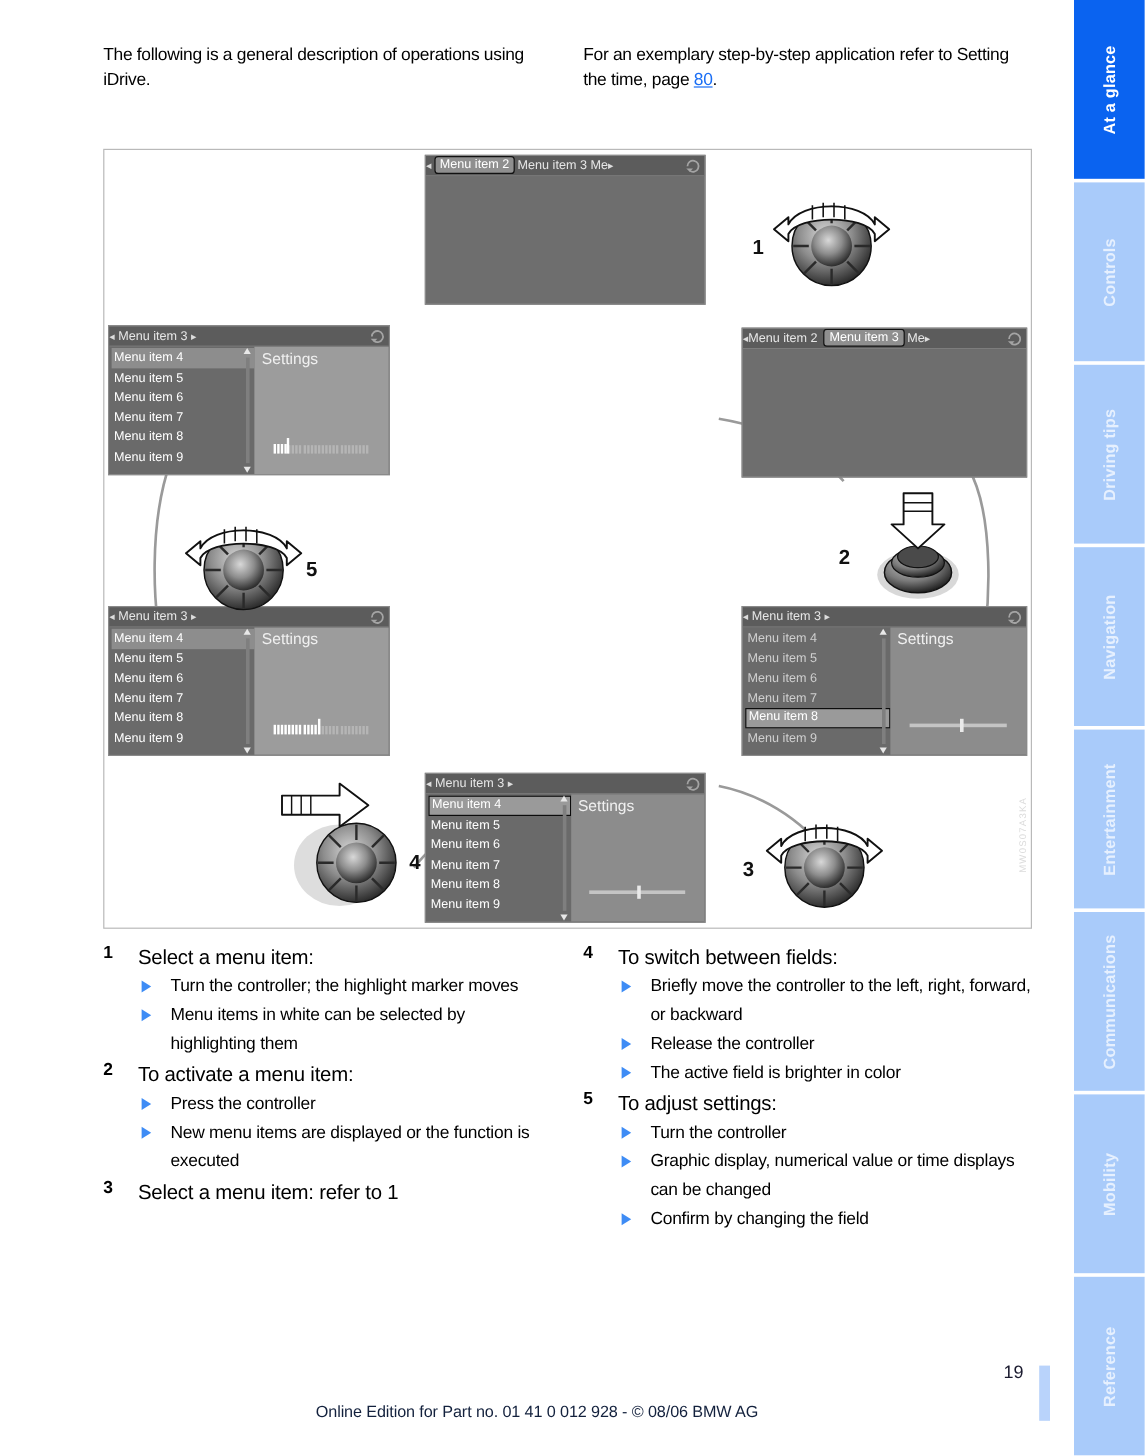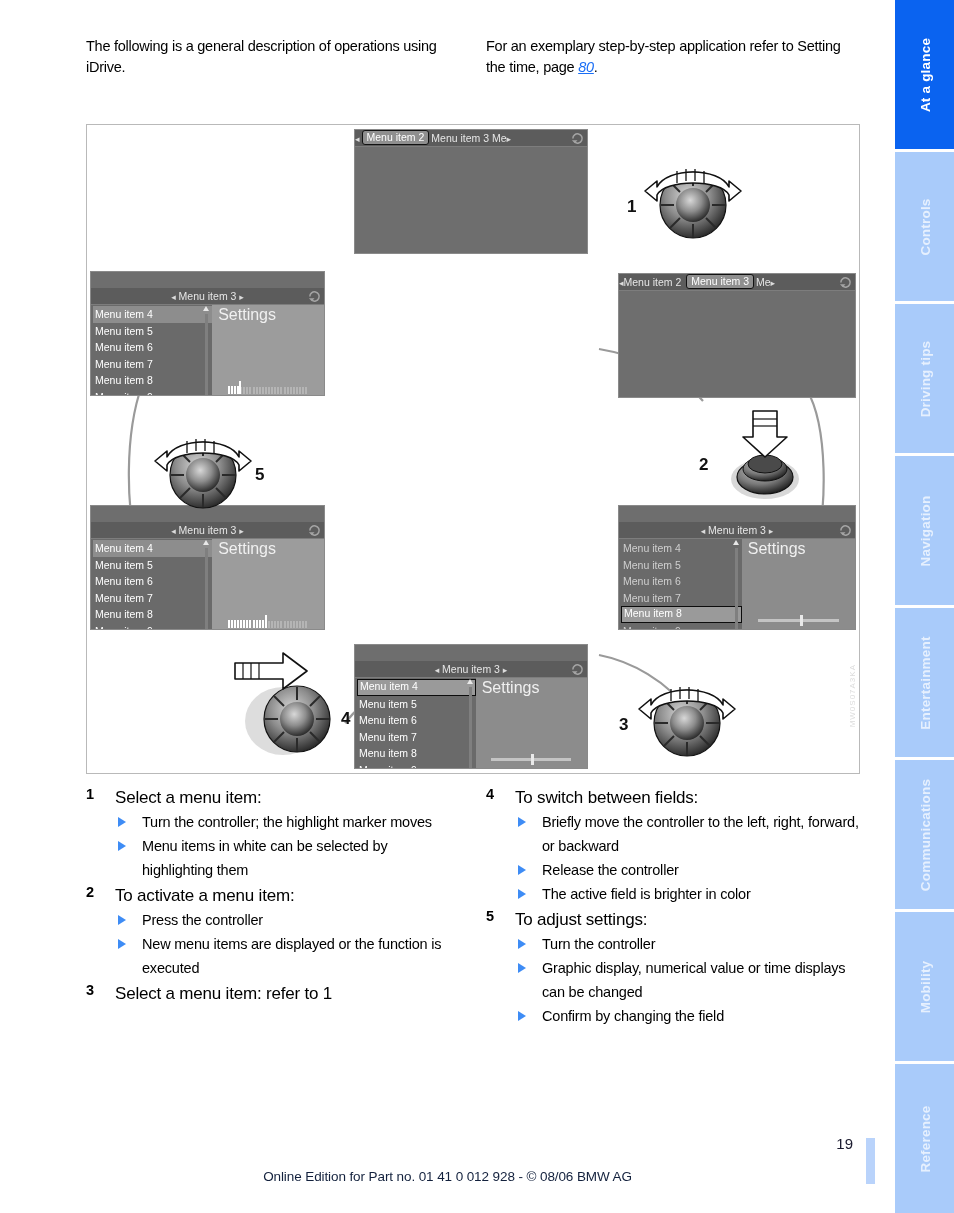--- a/index.html
+++ b/index.html
@@ -31,21 +31,21 @@
     margin: 0 0 2px 0;
     letter-spacing: -0.2px;
   }
   .body-text {
     color: #000;
     font-size: 14.5px;
     line-height: 21px;
     margin: 0;
     letter-spacing: -0.25px;
   }
-  .pagelink { color: #1a6ef5; font-style: italic; }
+  .pagelink { color: #1a6ef5; }
 
   
   #figure {
     position: absolute;
     left: 86px; top: 124px;
     width: 772px; height: 648px;
     border: 1px solid #b9b9b9;
     background: #ffffff;
     overflow: hidden;
   }
@@ -76,21 +76,21 @@
     position: relative;
     height: 17px;
     background: #5c5c5c;
     border-bottom: 1px solid #7d7d7d;
     color: #e6e6e6;
     font-size: 10.5px;
     line-height: 17px;
     white-space: nowrap;
     box-sizing: border-box;
   }
-  .scr-topbar.center { text-align: center; margin-top: 16px; }
+  .scr-topbar.center { text-align: left; }
   .tab-chip {
     display: inline-block;
     padding: 0 4px;
     border: 1.5px solid #111;
     border-radius: 3px;
     background: #8f8f8f;
     color: #ffffff;
     line-height: 13px;
     margin: 0 2px;
     position: relative;
@@ -149,21 +149,21 @@
     position: absolute;
     right: 0; top: 0; bottom: 0;
     width: 48%;
     background: #8c8c8c;
     box-sizing: border-box;
     padding: 2px 0 0 6px;
   }
   .scr-detail.bright { background: #9c9c9c; }
   .detail-title {
     color: #f0f0f0;
-    font-size: 16px;
+    font-size: 13px;
     line-height: 15px;
   }
 
   
   .meter {
     position: absolute;
     left: 14%; bottom: 16%;
     height: 11px;
     width: 72%;
   }

